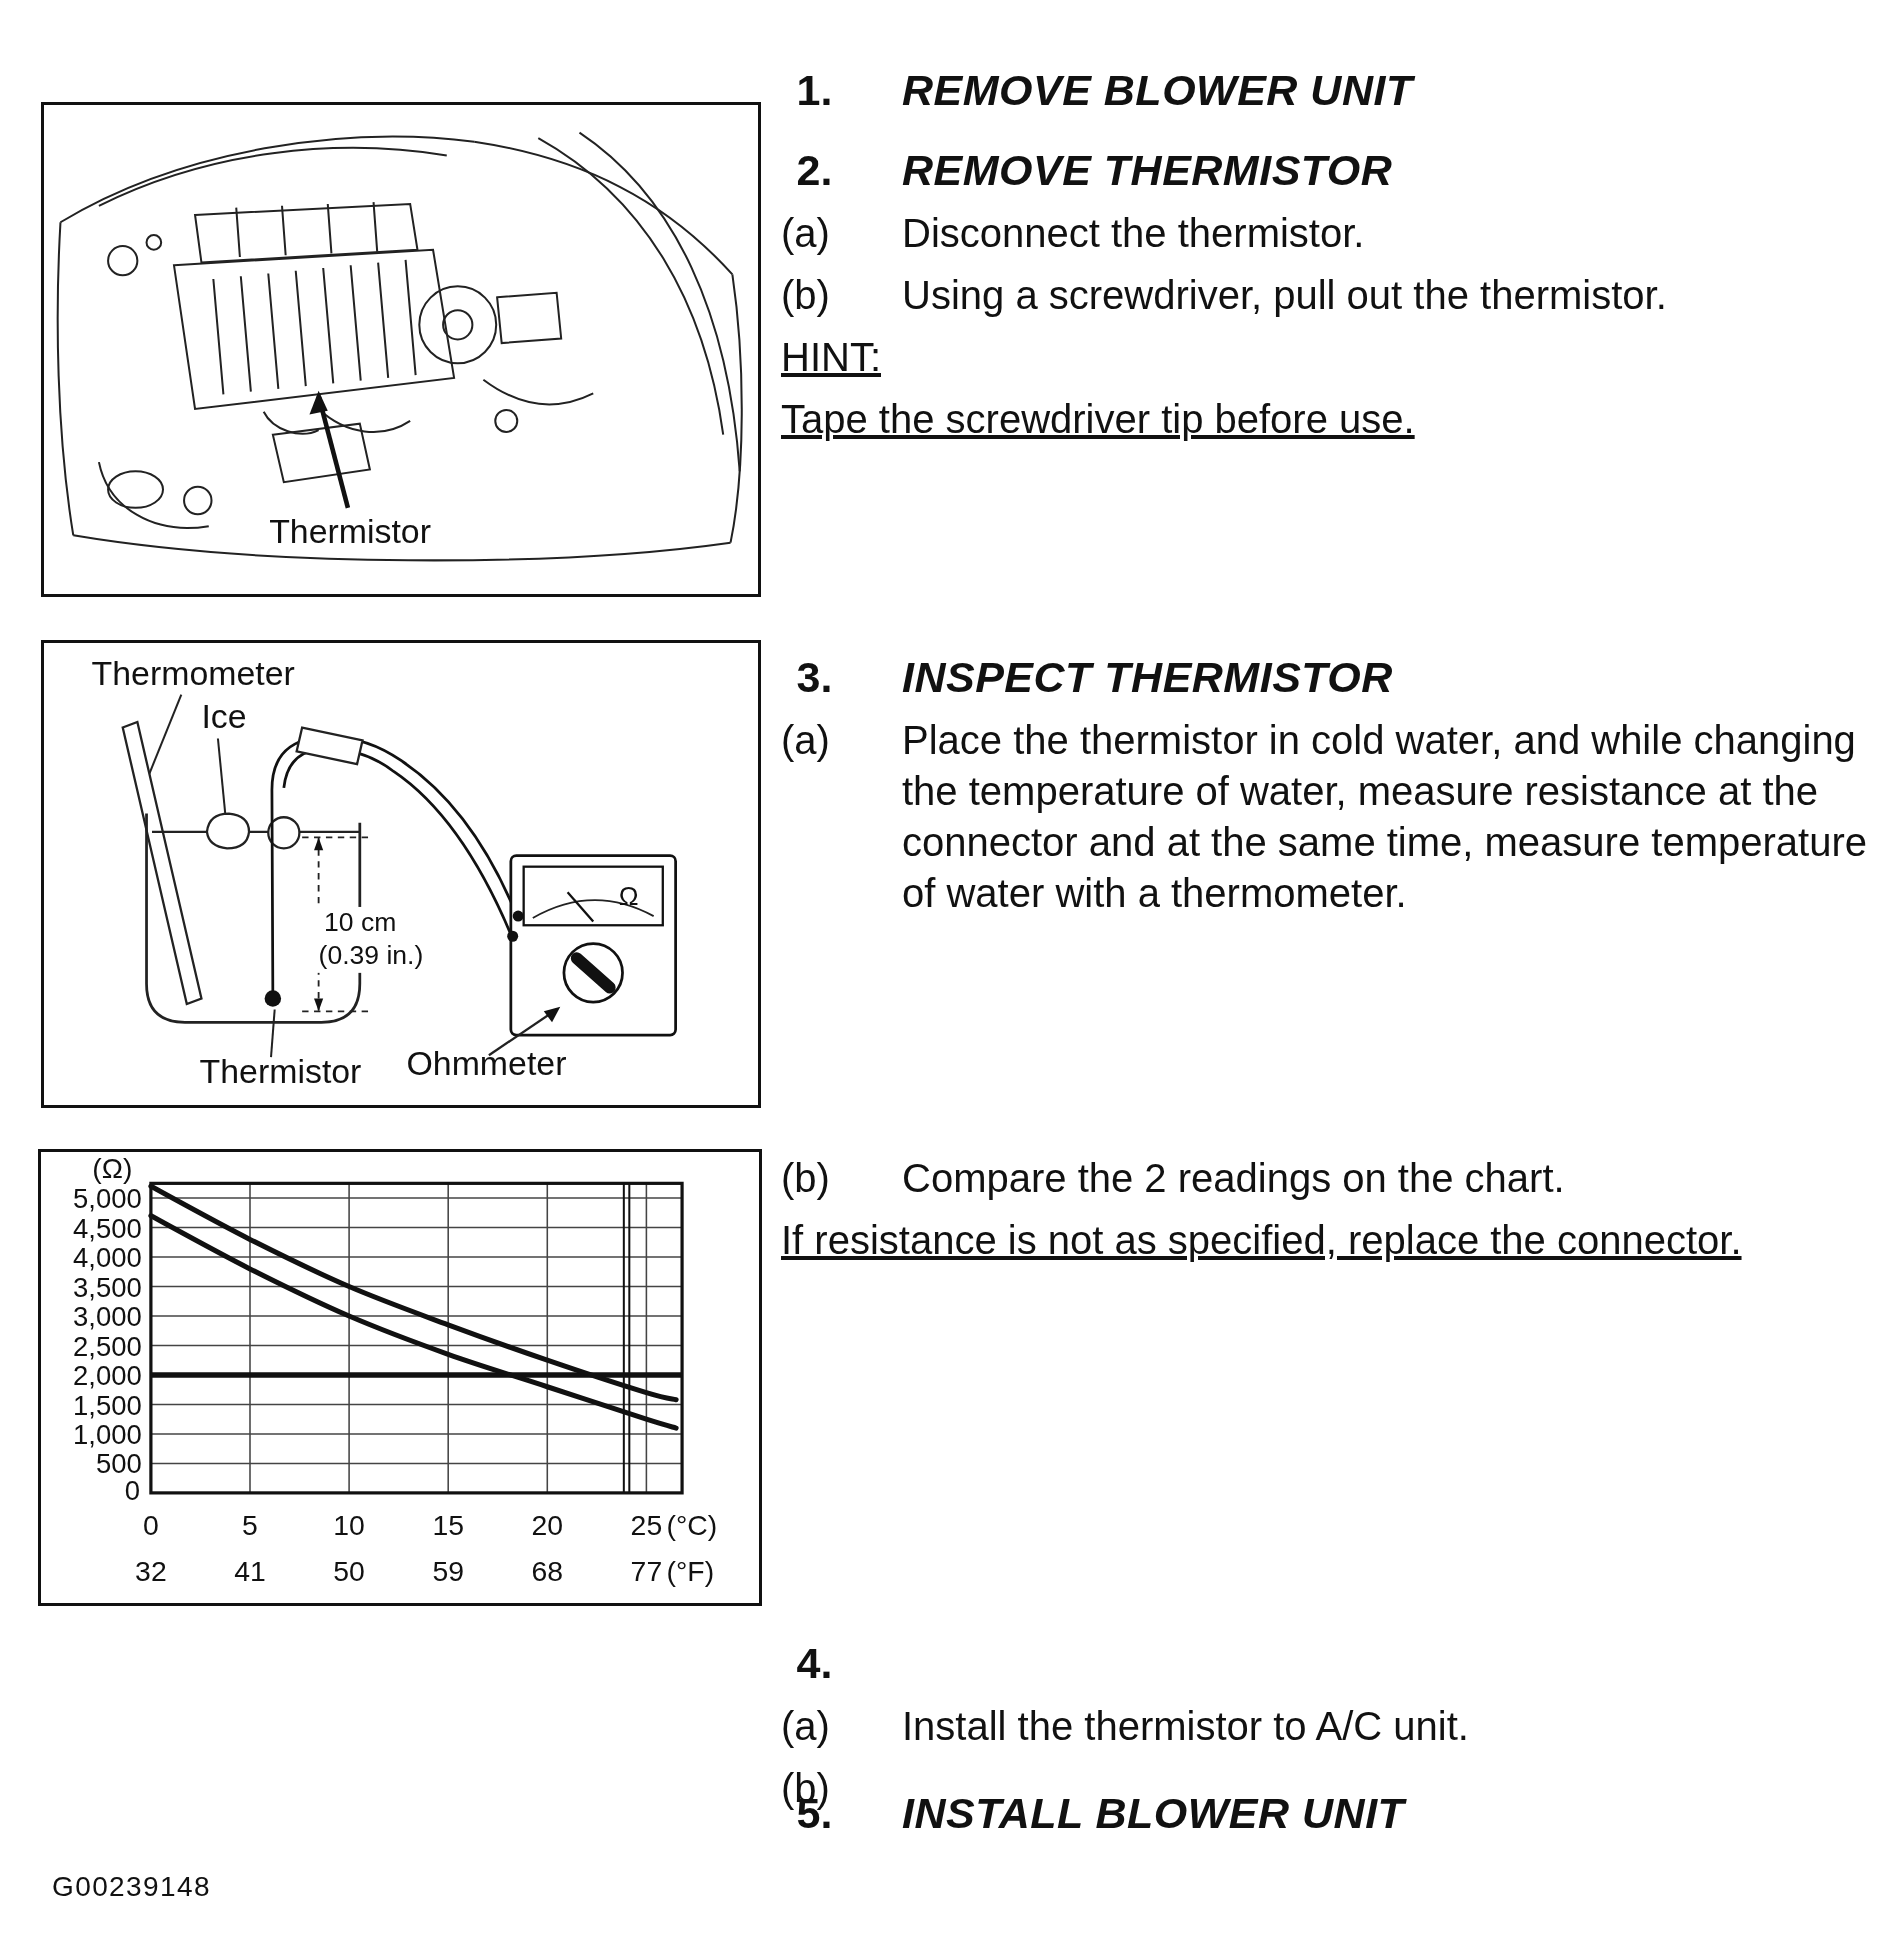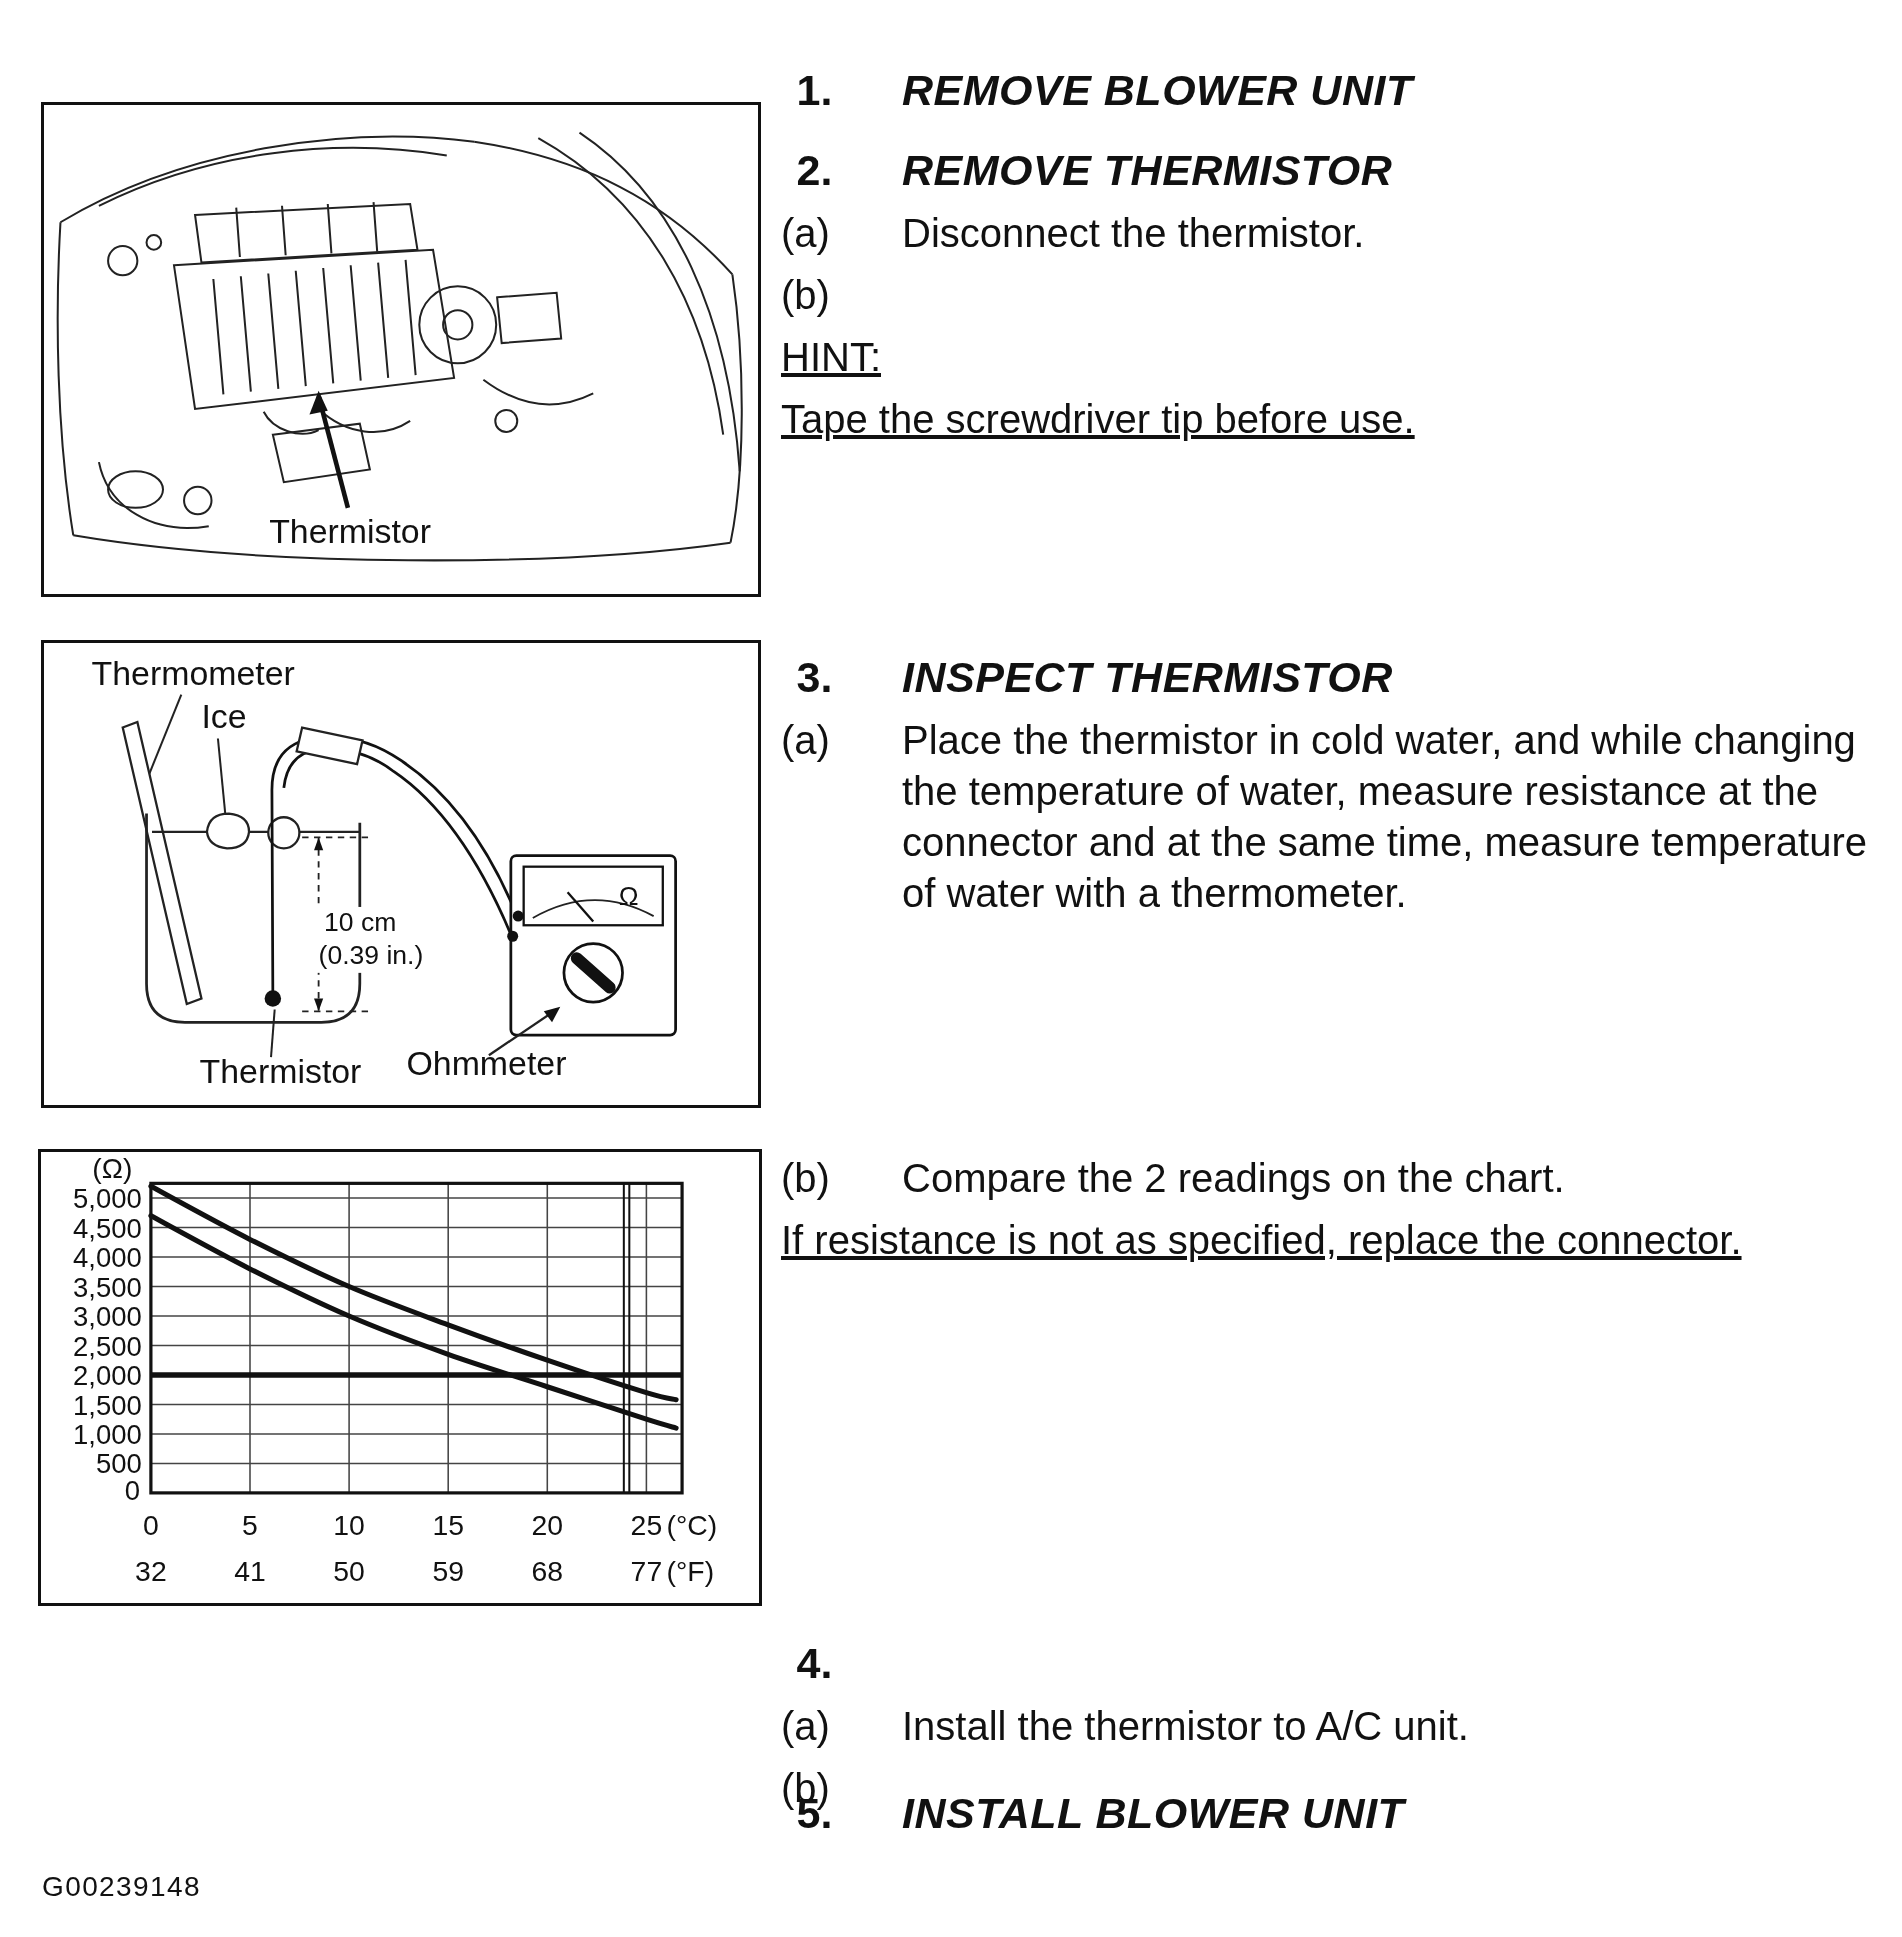--- a/index.html
+++ b/index.html
@@ -18,21 +18,21 @@
 
   .sec { position:absolute; left:781px; width:1106px; }
   .hrow { display:flex; align-items:baseline; }
   .hnum { width:121px; padding-left:15.5px; font-weight:bold; font-size:43px; line-height:53px; flex:none; }
   .htitle { font-weight:bold; font-size:43px; line-height:53px; letter-spacing:0.5px;font-style:italic; }
   .irow { display:flex; margin-top:11px; font-size:40px; line-height:51px; }
   .ilbl { width:121px; flex:none; }
   .itext { flex:1; }
   .plain { font-size:40px; line-height:51px; margin-top:11px;text-decoration:underline; }
 
-  .footer-code { position:absolute; left:42px; top:1871px; font-size:28px; letter-spacing:1.4px; }
+  .footer-code { position:absolute; left:52px; top:1871px; font-size:28px; letter-spacing:1.4px; }
 
   .ctick  { font-size:30px; fill:#111; }
   .ctickx { font-size:31px; fill:#111; }
   .figlabel { font-size:37px; fill:#111; }
   .figsmall { font-size:29px; fill:#111; }
   .sketch { stroke:#222; stroke-width:2.2; fill:none; }
 </style>
 </head>
 <body>
 
@@ -187,20 +187,21 @@
     <div class="hrow">
       <span class="hnum">2.</span>
       <span class="htitle">REMOVE THERMISTOR</span>
     </div>
     <div class="irow">
       <span class="ilbl">(a)</span>
       <span class="itext">Disconnect the thermistor.</span>
     </div>
     <div class="irow">
       <span class="ilbl">(b)</span>
+      <span class="itext">Using a screwdriver, pull out the thermistor.</span>
     </div>
     <div class="plain">HINT:</div>
     <div class="plain">Tape the screwdriver tip before use.</div>
   </div>
 
   <div class="sec" style="top:651px;">
     <div class="hrow">
       <span class="hnum">3.</span>
       <span class="htitle">INSPECT THERMISTOR</span>
     </div>

